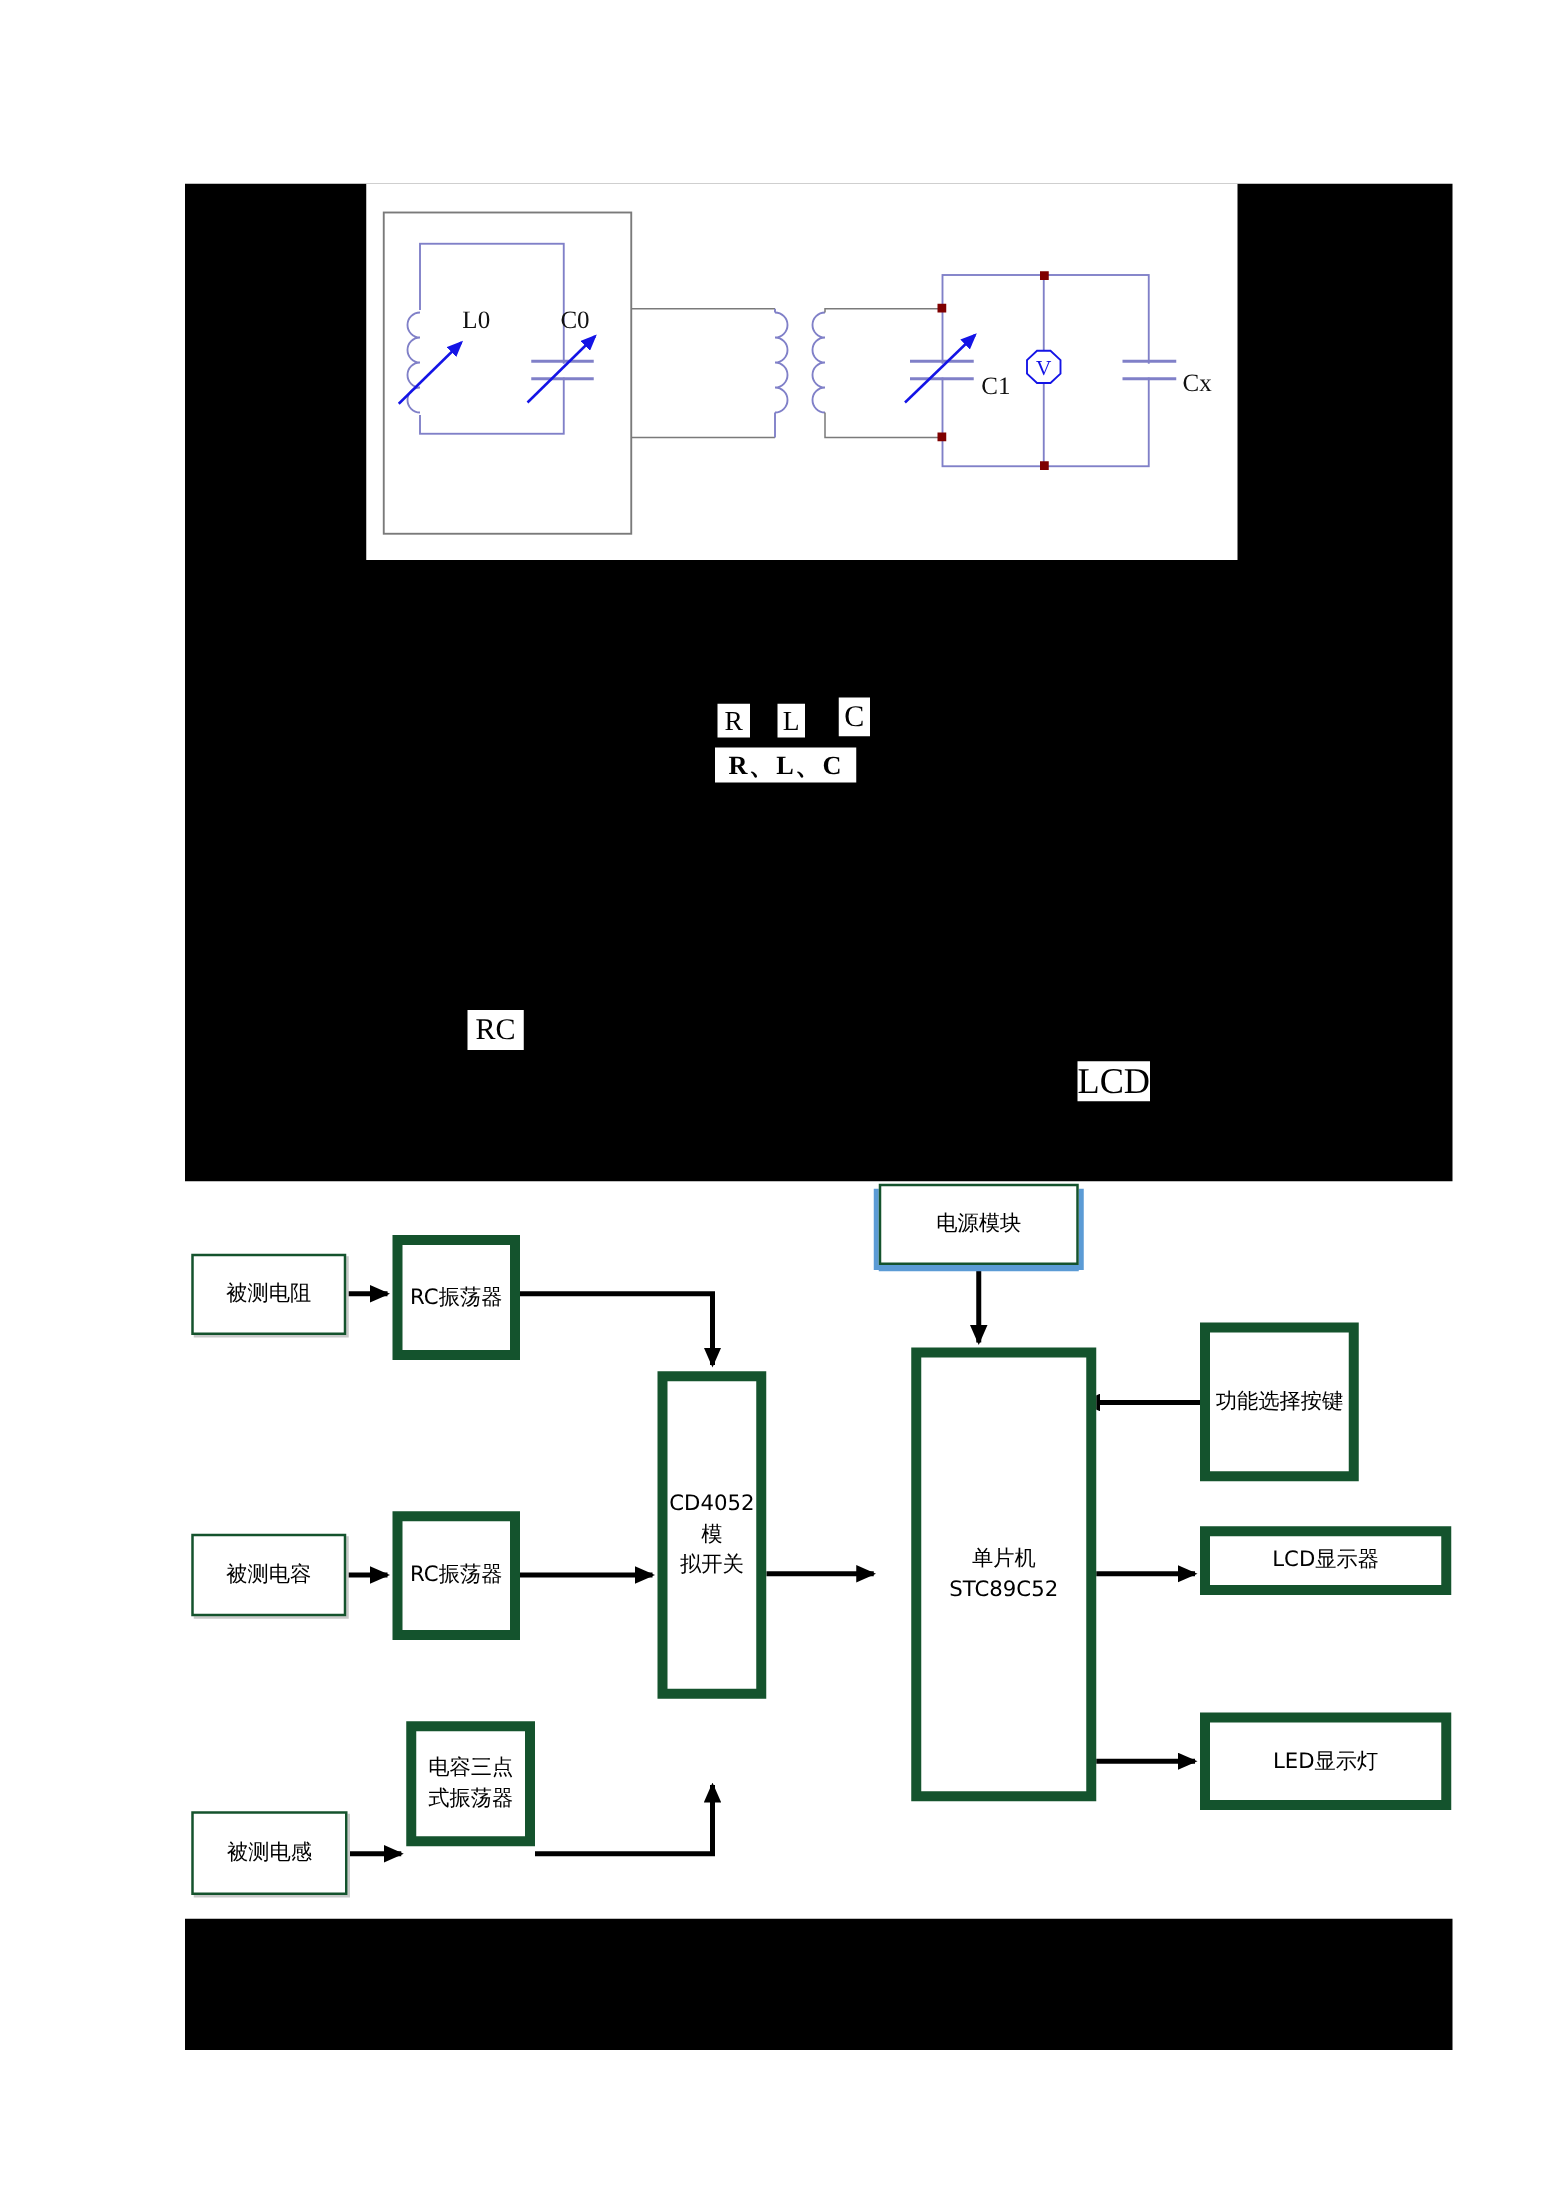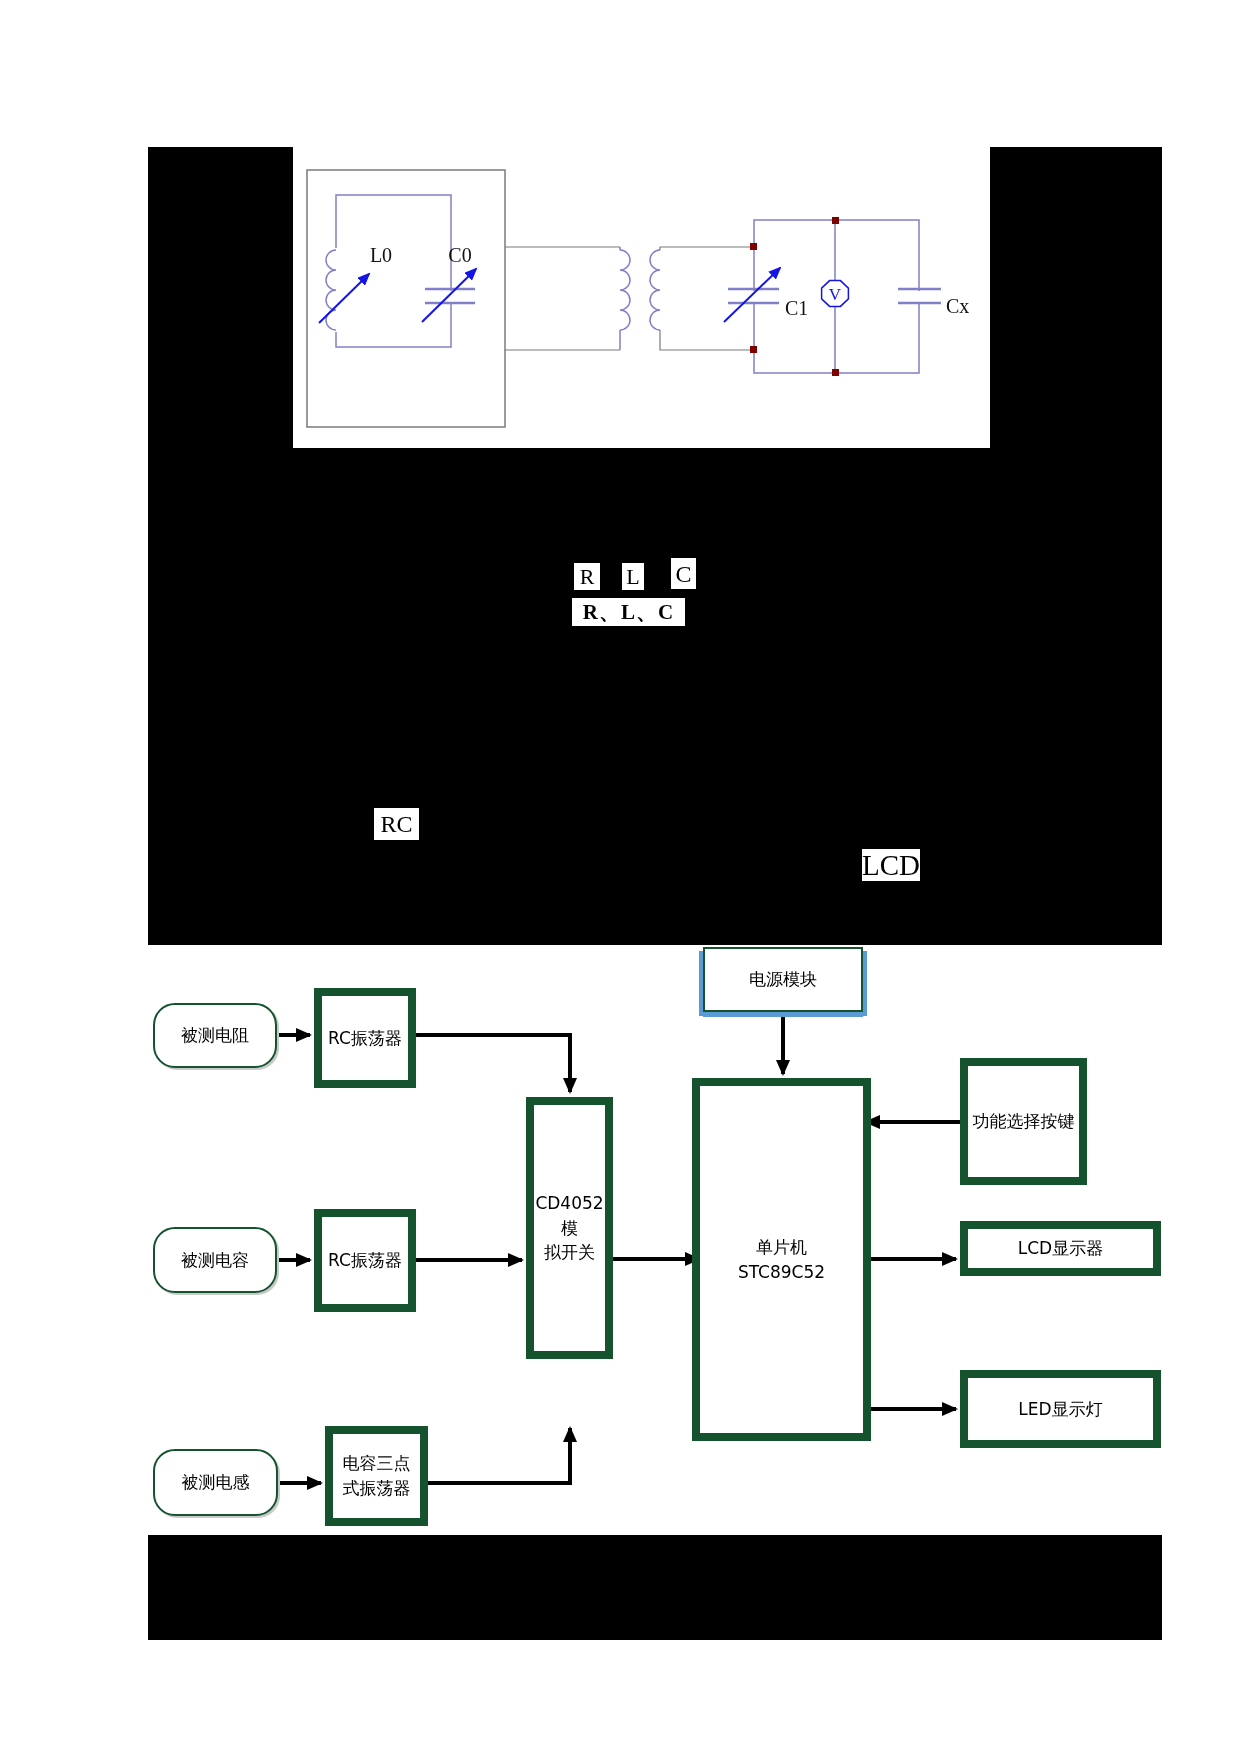--- a/index.html
+++ b/index.html
@@ -7,21 +7,21 @@
         font-family:"DejaVu Sans",sans-serif;text-decoration:underline;}
   .redact{position:absolute;background:#000;}
   .circuit-panel{position:absolute;left:293px;top:147px;width:697px;height:301px;background:#fff;}
   .chip{position:absolute;background:#fff;color:#000;display:flex;align-items:center;justify-content:center;
         font-family:"Liberation Serif","DejaVu Serif",serif;font-size:22px;line-height:1;}
   .chip.bold{font-weight:bold;font-size:21px;letter-spacing:1px;}
   .node{position:absolute;box-sizing:border-box;background:#fff;border:8px solid #14532d;
         display:flex;align-items:center;justify-content:center;text-align:center;
         font-size:17px;color:#000;z-index:3;}
   .node span{white-space:pre-line;line-height:1.45;}
-  .node.thin{border-width:2px;box-shadow:2px 2px 0 #c9c9c9;border-radius:22px;}
+  .node.thin{border-width:2px;box-shadow:2px 2px 0 #c9c9c9;}
   .node.power{border-width:2px;box-shadow:-4px 4px 0 #5b9bd5,4px 4px 0 #5b9bd5,0 5px 0 #5b9bd5;}
   .arrows{position:absolute;left:0;top:0;z-index:2;pointer-events:none;}
   svg text{font-family:"Liberation Serif","DejaVu Serif",serif;}
 </style>
 </head>
 <body>
 
 <div class="page">
 
   <div class="redact" style="left:148px;top:147px;width:1014px;height:798px"></div>
@@ -124,21 +124,21 @@
 
   <div class="node" style="left:960px;top:1058px;width:127px;height:127px">
     <span>功能选择按键</span>
   </div>
 
   <div class="node" style="left:526px;top:1097px;width:87px;height:262px">
     <span>CD4052模
 拟开关</span>
   </div>
 
-  <div class="node" style="left:692px;top:1078px;width:179px;height:363px">
+  <div class="node" style="left:729px;top:1078px;width:148px;height:363px">
     <span>单片机
 STC89C52</span>
   </div>
 
   <div class="node thin" style="left:153px;top:1227px;width:124px;height:66px">
     <span>被测电容</span>
   </div>
 
   <div class="node" style="left:314px;top:1209px;width:102px;height:103px">
     <span>RC振荡器</span>
@@ -149,18 +149,18 @@
   </div>
 
   <div class="node" style="left:960px;top:1370px;width:201px;height:78px">
     <span>LED显示灯</span>
   </div>
 
   <div class="node thin" style="left:153px;top:1449px;width:125px;height:67px">
     <span>被测电感</span>
   </div>
 
-  <div class="node" style="left:325px;top:1426px;width:103px;height:100px">
+  <div class="node" style="left:325px;top:1377px;width:103px;height:100px">
     <span>电容三点
 式振荡器</span>
   </div>
 
 </div>
 
 </body></html>

